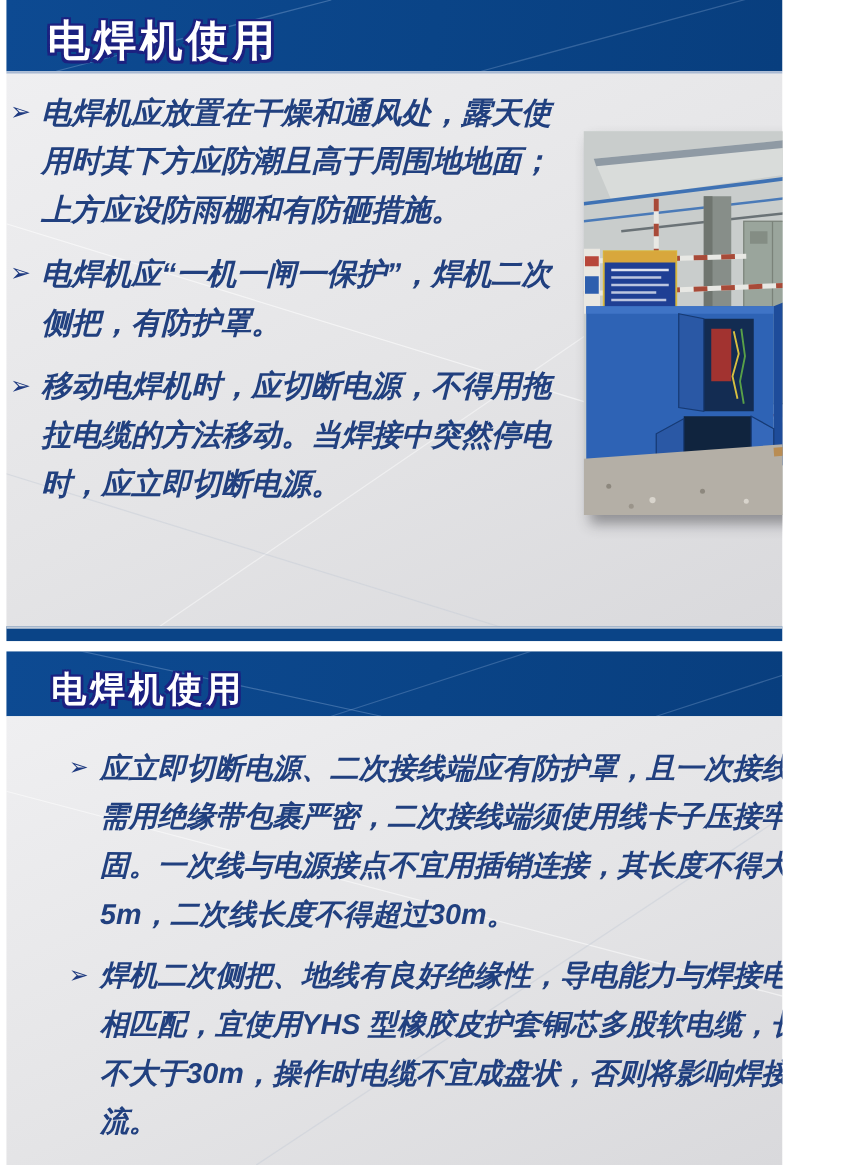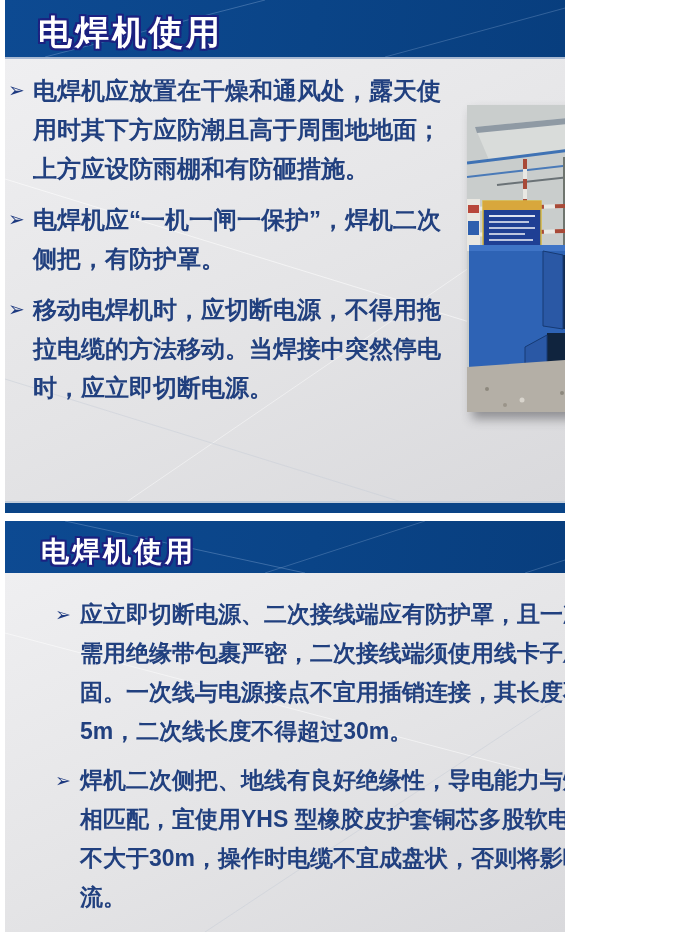--- a/index.html
+++ b/index.html
@@ -1,21 +1,21 @@
 <!DOCTYPE html>
 <html><head>
 <meta charset="utf-8">
 <style>
   html,body{margin:0;padding:0;}
   body{
     width:692px;height:932px;background:#ffffff;overflow:hidden;
     font-family:"Liberation Sans","DejaVu Sans",sans-serif;
   }
   .page{position:relative;width:692px;height:932px;background:#ffffff;}
-  .slide{position:absolute;left:5px;width:560px;overflow:hidden;}
+  .slide{position:absolute;left:5px;width:621px;overflow:hidden;}
   .slide1{top:0;height:513px;}
   .slide2{top:521px;height:411px;}
 
   
   .s-header{position:relative;background:linear-gradient(100deg,#0d4a92 0%,#0a4487 55%,#083e7e 100%);}
   .s1-header{height:57px;border-bottom:2px solid #a9b9d2;}
   .s2-header{height:52px;}
   .slide-title{
     margin:0;position:absolute;font-weight:bold;color:#ffffff;letter-spacing:3px;
     text-shadow:-2px -2px 0 #1c2180, 2px -2px 0 #1c2180, -2px 2px 0 #1c2180, 2px 2px 0 #1c2180,
@@ -25,21 +25,21 @@
   .s2-title{left:36px;top:12px;font-size:28px;}
 
   
   .s-body{position:absolute;left:0;right:0;background:linear-gradient(155deg,#efeff1 0%,#e4e4e6 55%,#d9d9dc 100%);}
   .s1-body{top:59px;bottom:12px;}
   .s2-body{top:52px;bottom:0;}
 
   ul.bullets{list-style:none;margin:0;padding:0;position:absolute;}
   .bullets li{display:flex;align-items:flex-start;font-weight:bold;color:#21407f;}
   .bullets .marker{flex:0 0 25px;color:#1e3a80;}
-  .bullets .btext{flex:1;}
+  .bullets .btext{flex:1;font-style:italic;}
   .bullets-1{left:3px;top:12px;width:455px;}
   .bullets-1 li{font-size:24px;line-height:39px;margin-bottom:12px;}
   .bullets-1 .marker{font-size:20px;line-height:39px;}
   .bullets-2{left:50px;top:22px;width:622px;}
   .bullets-2 li{font-size:23px;line-height:39px;margin-bottom:10px;}
   .bullets-2 .marker{font-size:19px;line-height:39px;}
 
   
   .s1-footer{position:absolute;left:0;right:0;bottom:0;height:12px;
     background:#0a4487;border-top:2px solid #c3cdda;box-sizing:border-box;}

